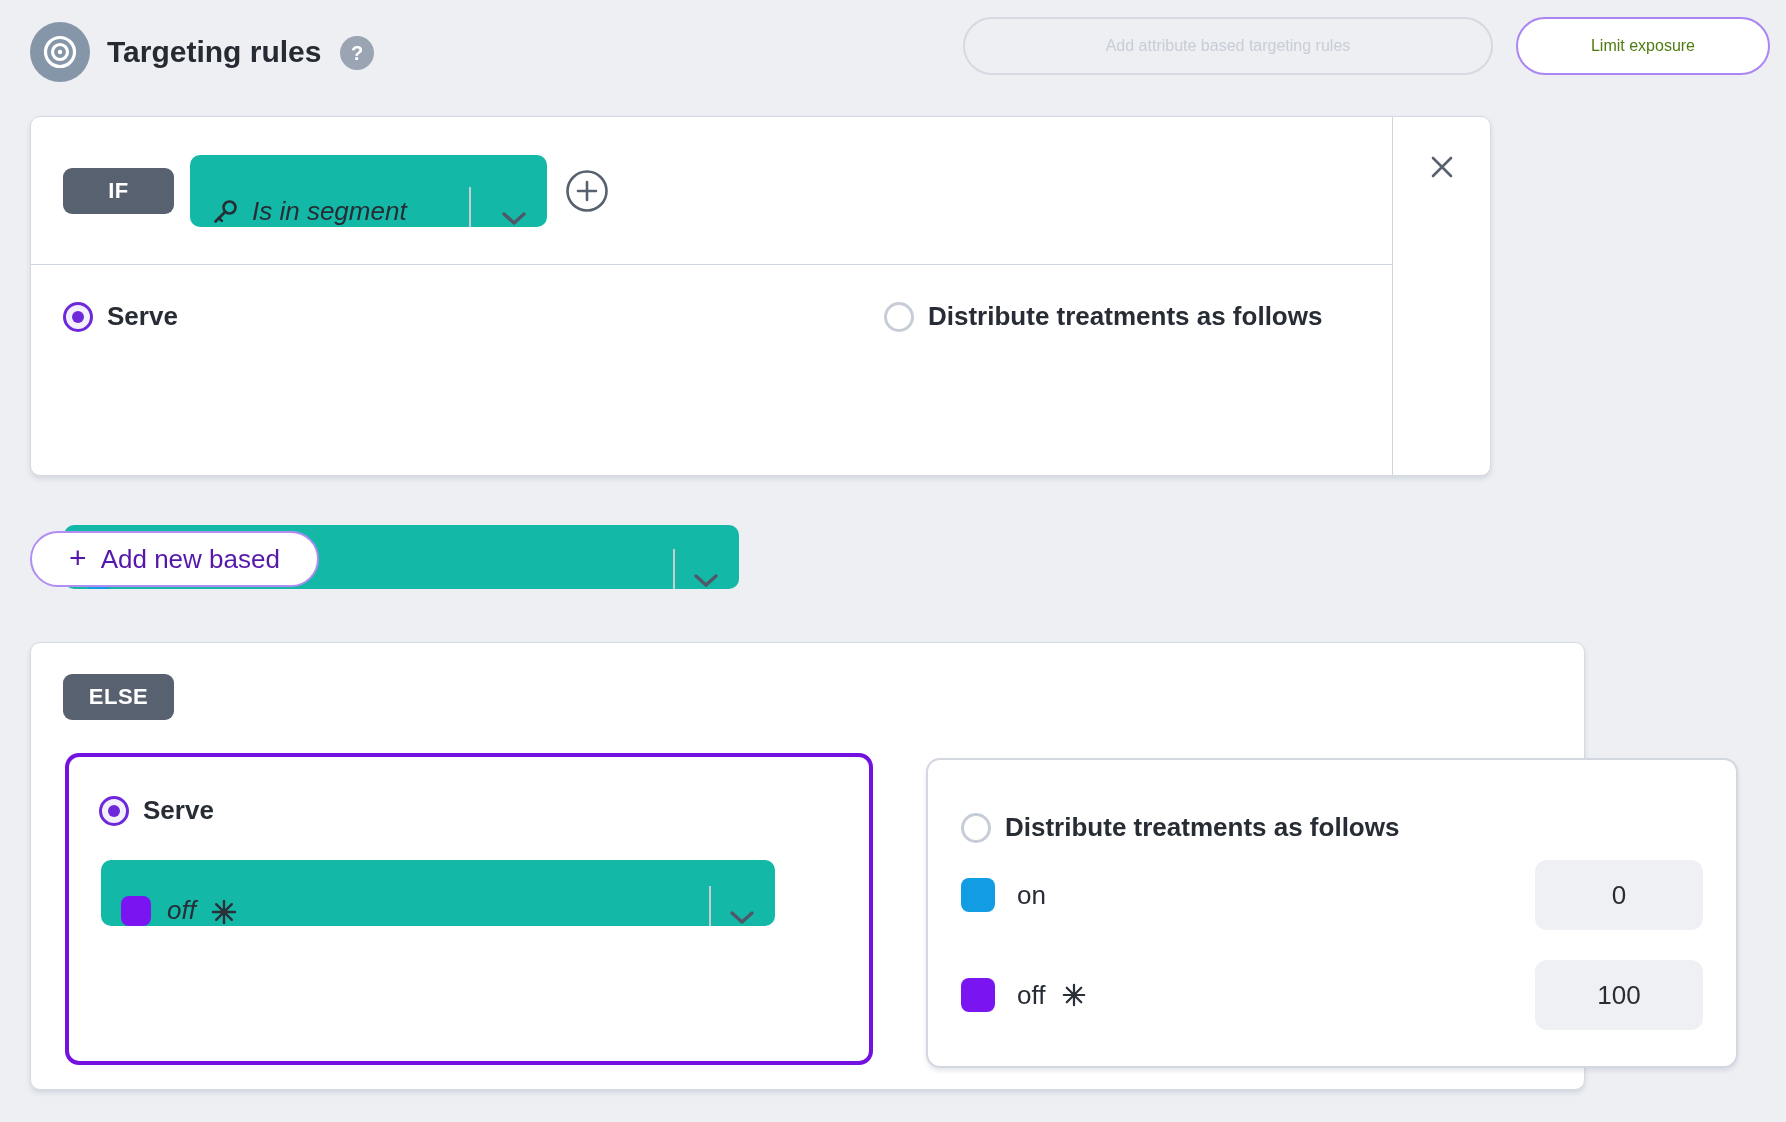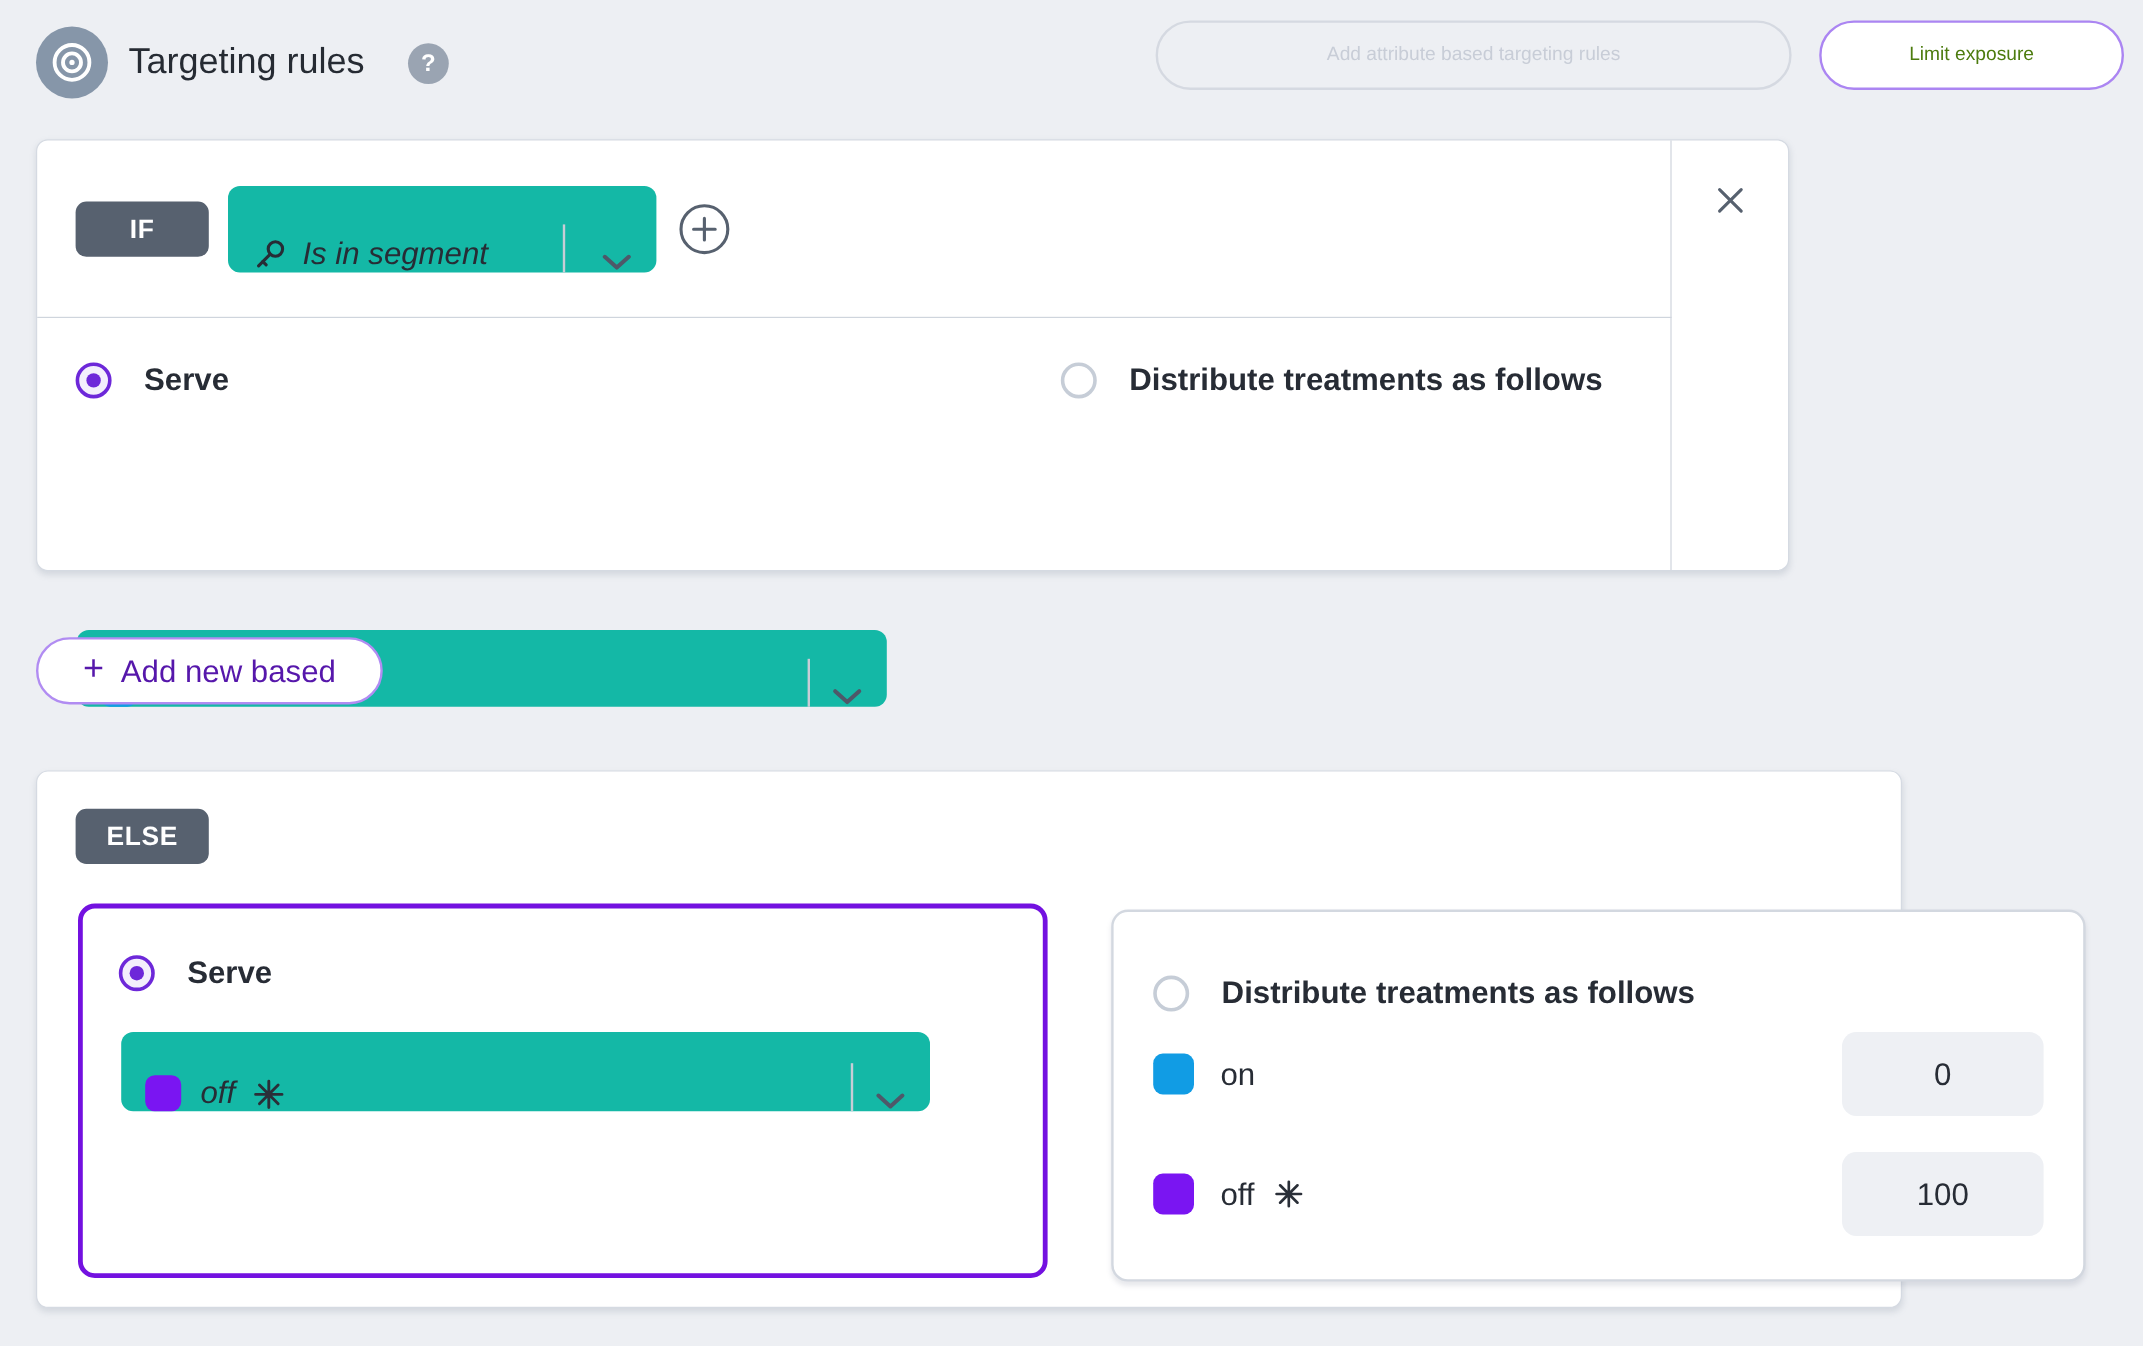--- a/index.html
+++ b/index.html
@@ -6,21 +6,21 @@
   body{
     width:1786px;height:1122px;position:relative;overflow:hidden;
     font-family:"Liberation Sans",sans-serif;color:#272c35;
     -webkit-font-smoothing:antialiased;
   }
   .abs{position:absolute;}
 
   
   .hdr-avatar{left:30px;top:22px;width:60px;height:60px;border-radius:50%;
     background:#8696a9;display:flex;align-items:center;justify-content:center;}
-  .hdr-title{left:107px;top:31px;font-size:30px;font-weight:normal;color:#262b33;line-height:42px;}
+  .hdr-title{left:107px;top:31px;font-size:30px;font-weight:bold;color:#262b33;line-height:42px;}
   .hdr-help{left:340px;top:36px;width:34px;height:34px;border-radius:50%;background:#9aa4b2;
     color:#fff;font-size:20px;font-weight:bold;display:flex;align-items:center;justify-content:center;}
   .pill{height:58px;border-radius:29px;display:flex;align-items:center;justify-content:center;
     box-sizing:border-box;font-size:16px;background:transparent;}
   .pill-ghost{left:963px;top:17px;width:530px;border:2px solid #d5d9e1;color:#c8cdd7;}
   .pill-primary{left:1516px;top:17px;width:254px;border:2px solid #ab85f2;background:#fff;color:#4d7c0f;cursor:pointer;}
 
   
   .card{background:#fff;border:1px solid #d5dae2;border-radius:10px;
     box-shadow:0 3px 5px rgba(120,130,150,.22);box-sizing:border-box;}
@@ -41,21 +41,21 @@
   .sel-matcher{width:357px;height:72px;padding:0 20px;flex:none;gap:12px;}
   .sel-value{flex:1;height:72px;padding:0 24px;}
   .v-div{width:2px;height:40px;background:#c7cdd6;margin:0 18px;flex:none;}
   .plus-btn{width:44px;height:44px;flex:none;margin-left:2px;display:flex;align-items:center;
     justify-content:center;cursor:pointer;}
   .serve-section{position:absolute;left:0;top:148px;right:97px;bottom:0;}
   .radio{width:30px;height:30px;border-radius:50%;box-sizing:border-box;flex:none;cursor:pointer;}
   .radio.checked{border:3px solid #6d28d9;background:#f3effc;position:relative;}
   .radio.checked::after{content:"";position:absolute;inset:6px;border-radius:50%;background:#6d28d9;}
   .radio.unchecked{border:3px solid #c6cdd7;background:#fff;}
-  .radio-row{display:flex;align-items:center;gap:27px;}
+  .radio-row{display:flex;align-items:center;gap:14px;}
   .radio-label{font-size:26px;font-weight:bold;color:#272c35;}
   .sel-treatment{height:64px;padding:0 20px;}
   .swatch{width:30px;height:30px;border-radius:8px;flex:none;margin-right:16px;}
   .treat-label{font-size:26px;}
   .ast{margin-left:14px;display:inline-flex;}
 
   
   .add-rule{left:30px;top:531px;width:289px;height:56px;border-radius:28px;background:#fff;
     border:2px solid #b18cf2;color:#5617ab;display:flex;align-items:center;justify-content:center;
     gap:14px;font-size:26px;box-sizing:border-box;cursor:pointer;}

